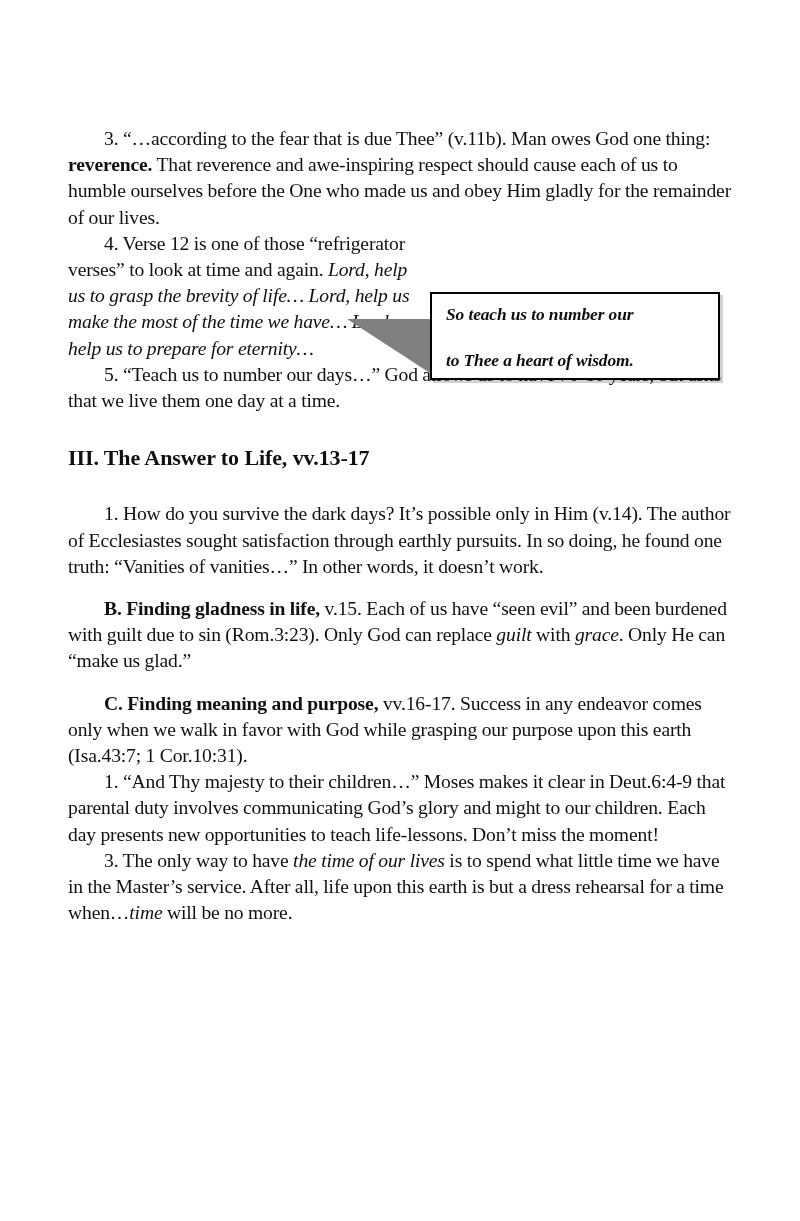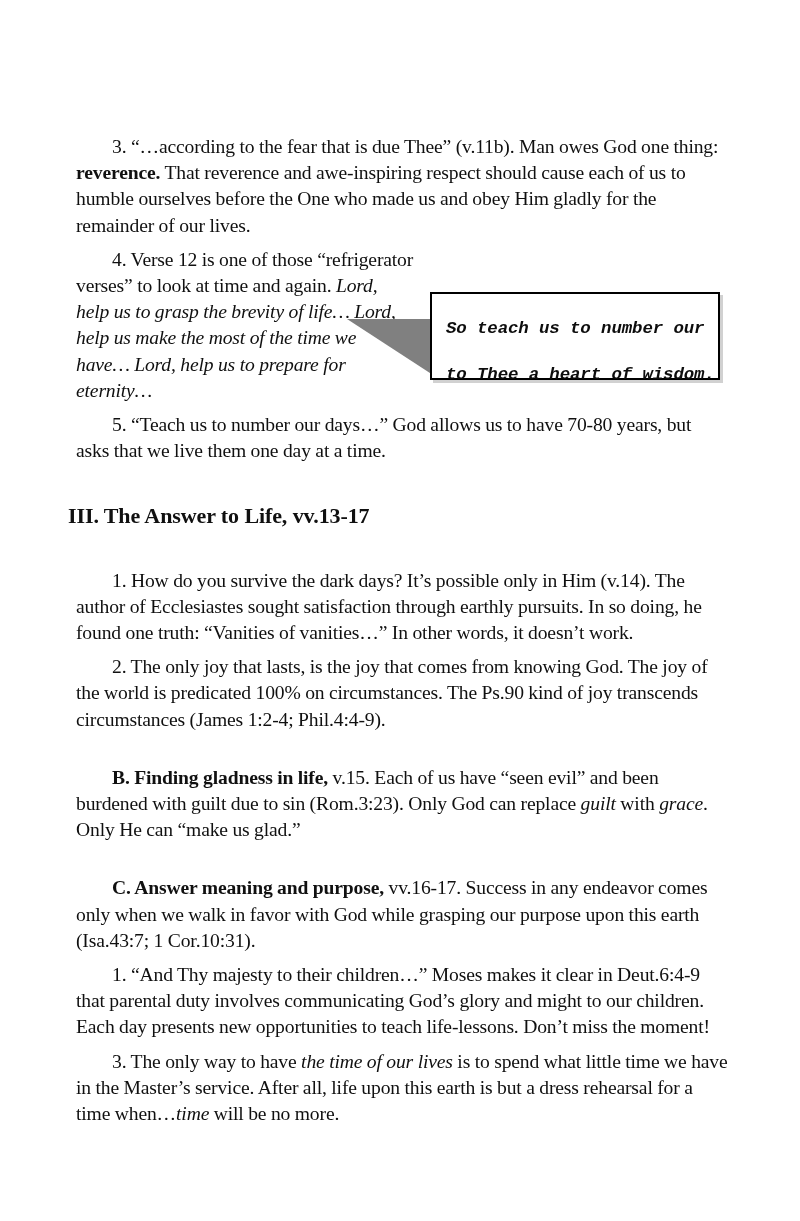--- a/index.html
+++ b/index.html
@@ -26,21 +26,21 @@
   }
 
   #textcolumn {
     position: absolute;
     left: 68px;
     top: 126px;
     width: 668px;
   }
 
   p.para {
-    margin: 8px;
+    margin: 0;
     font-size: 19.6px;
     line-height: 26.2px;
     text-align: left;
     text-indent: 36px;
     letter-spacing: -0.15px;
     word-spacing: -0.2px;
   }
 
   
   h3.mainhead {
@@ -76,22 +76,22 @@
     height: 88px;
     border: 2.5px solid #000000;
     background: #ffffff;
     box-sizing: border-box;
     box-shadow: 3px 3px 0 rgba(0,0,0,0.18);
     z-index: 3;
   }
 
   #callout-text {
     margin: 0;
-    padding: 23px 0 0 14px;
-    font-family: Liberation Mono, monospace;
+    padding: 9px 0 0 14px;
+    font-family: Liberation Serif, serif;
     font-weight: bold;
     font-style: italic;
     font-size: 17.4px;
     line-height: 23px;
     color: #0d0d0d;
     letter-spacing: -0.1px;
   }
 
   #callout-pointer {
     position: absolute;
@@ -126,26 +126,25 @@
 
     <p class="para"><span>5. “Teach us to number our days…” God allows us to have 70-80 years, but asks that we live them one day at a time.</span></p>
 
     <div class="spacer-before-head"></div>
 
     <h3 class="mainhead">III. The Answer to Life, vv.13-17</h3>
 
     <div class="spacer-after-head"></div>
 
     <p class="para">1. How do you survive the dark days? It’s possible only in Him (v.14). The author of Ecclesiastes sought satisfaction through earthly pursuits. In so doing, he found one truth: “Vanities of vanities…” In other words, it doesn’t work.</p>
-    <p class="para">2. The only joy that lasts, is the joy that comes from knowing God. The joy of the world is predicated 100% on circumstances. The Ps.90 kind of joy transcends circumstances (James 1:2-4; Phil.4:4-9).</p>
 
     <div class="spacer-sub"></div>
 
     <p class="para"><span class="b">B. Finding gladness in life,</span><span> v.15. Each of us have “seen evil” and been burdened with guilt due to sin (Rom.3:23). Only God can replace </span><span class="i">guilt</span><span> with </span><span class="i">grace</span><span>. Only He can “make us glad.”</span></p>
 
     <div class="spacer-sub"></div>
 
-    <p class="para"><span class="b">C. Answer meaning and purpose,</span><span> vv.16-17. Success in any endeavor comes only when we walk in favor with God while grasping our purpose upon this earth (Isa.43:7; 1 Cor.10:31).</span></p>
+    <p class="para"><span class="b">C. Finding meaning and purpose,</span><span> vv.16-17. Success in any endeavor comes only when we walk in favor with God while grasping our purpose upon this earth (Isa.43:7; 1 Cor.10:31).</span></p>
     <p class="para">1. “And Thy majesty to their children…” Moses makes it clear in Deut.6:4-9 that parental duty involves communicating God’s glory and might to our children. Each day presents new opportunities to teach life-lessons. Don’t miss the moment!</p>
     <p class="para"><span>3. The only way to have </span><span class="i">the time of our lives</span><span> is to spend what little time we have in the Master’s service. After all, life upon this earth is but a dress rehearsal for a time when…</span><span class="i">time</span><span> will be no more.</span></p>
 
   </div>
 </div>
 
 </body></html>

